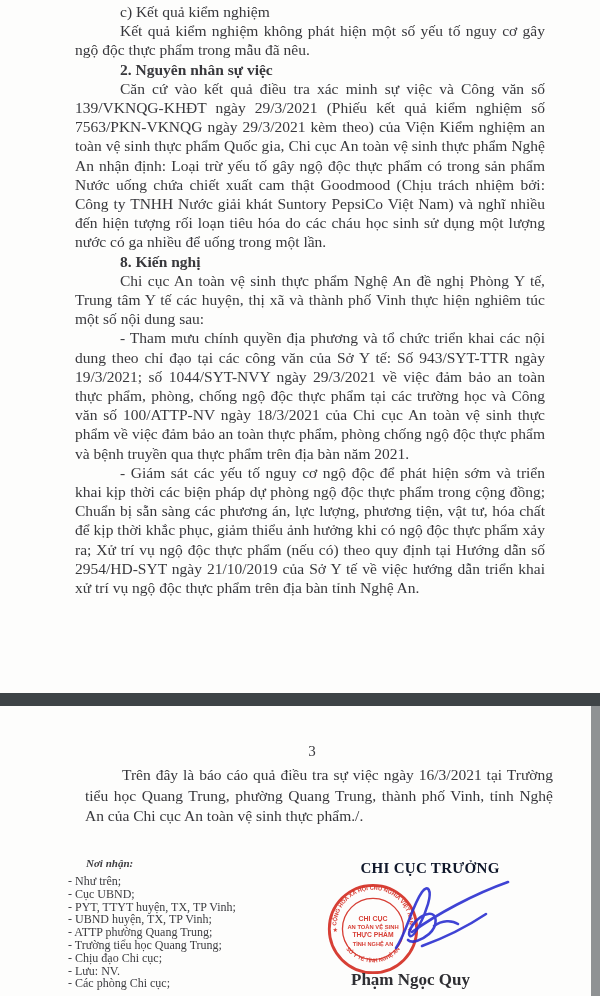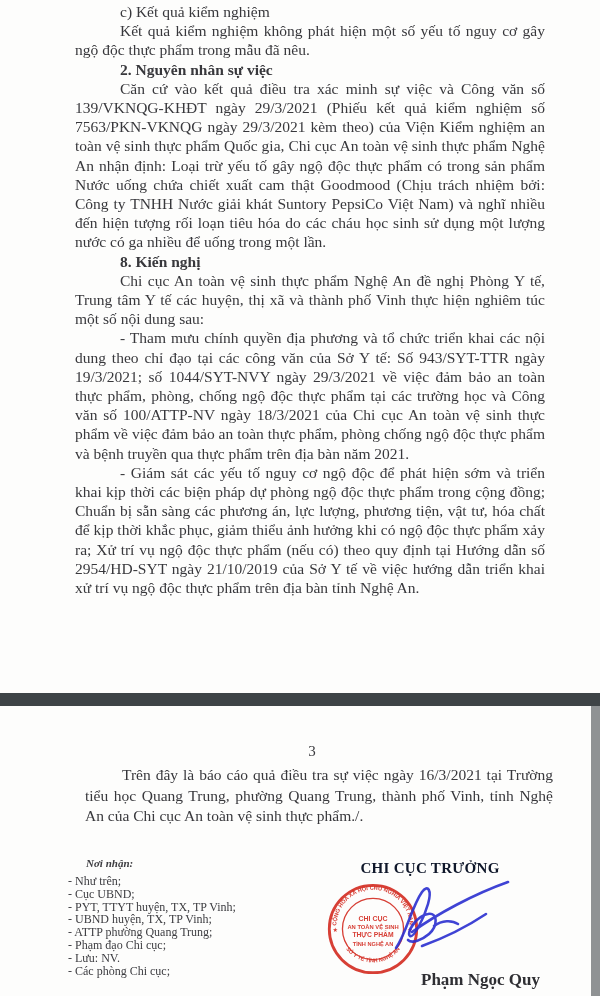--- a/index.html
+++ b/index.html
@@ -34,21 +34,21 @@
   }
   .closing p{margin:0;text-indent:37px;}
   
   .recipients{position:absolute;left:68px;top:857px;width:250px;color:#3c3c40;}
   .recipients .rh{font-weight:bold;font-style:italic;font-size:11px;margin-left:18px;margin-bottom:6px;}
   .recipients .ri{font-size:12px;line-height:12.8px;}
   .sig-title{position:absolute;left:330px;top:860px;width:200px;text-align:center;
     font-weight:bold;font-size:15px;letter-spacing:.3px;color:#0f172a;}
   .stamp{position:absolute;left:324px;top:882px;}
   .signature{position:absolute;left:382px;top:876px;z-index:3;}
-  .sig-name{position:absolute;left:340px;top:970px;width:200px;text-align:right;
+  .sig-name{position:absolute;left:351px;top:970px;width:200px;text-align:left;
     font-weight:bold;font-size:17px;color:#2f2f33;}
 </style>
 </head>
 <body>
 
 <div class="canvas">
 
   <div class="page1">
     <div class="textcol">
       <p>c) Kết quả kiểm nghiệm</p>
@@ -74,21 +74,22 @@
     <p>Trên đây là báo cáo quả điều tra sự việc ngày 16/3/2021 tại Trường tiểu học Quang Trung, phường Quang Trung, thành phố Vinh, tỉnh Nghệ An của Chi cục An toàn vệ sinh thực phẩm./.</p>
   </div>
 
   <div class="recipients">
     <div class="rh">Nơi nhận:</div>
     <div class="ri">- Như trên;</div>
     <div class="ri">- Cục UBND;</div>
     <div class="ri">- PYT, TTYT huyện, TX, TP Vinh;</div>
     <div class="ri">- UBND huyện, TX, TP Vinh;</div>
     <div class="ri">- ATTP phường Quang Trung;</div>
-    <div class="ri">- Phạm đạo Chi cục;</div>
+    <div class="ri">- Trường tiểu học Quang Trung;</div>
+    <div class="ri">- Chịu đạo Chi cục;</div>
     <div class="ri">- Lưu: NV.</div>
     <div class="ri">- Các phòng Chi cục;</div>
   </div>
 
   <div class="sig-title">CHI CỤC TRƯỞNG</div>
 
   <svg class="stamp" width="98" height="94" viewBox="0 0 100 100">
     <defs>
       <path id="arcTop" d="M 12,56 A 39,39 0 1 1 88,56" fill="none"></path>
       <path id="arcBot" d="M 15,58 A 36,36 0 0 0 85,58" fill="none"></path>

